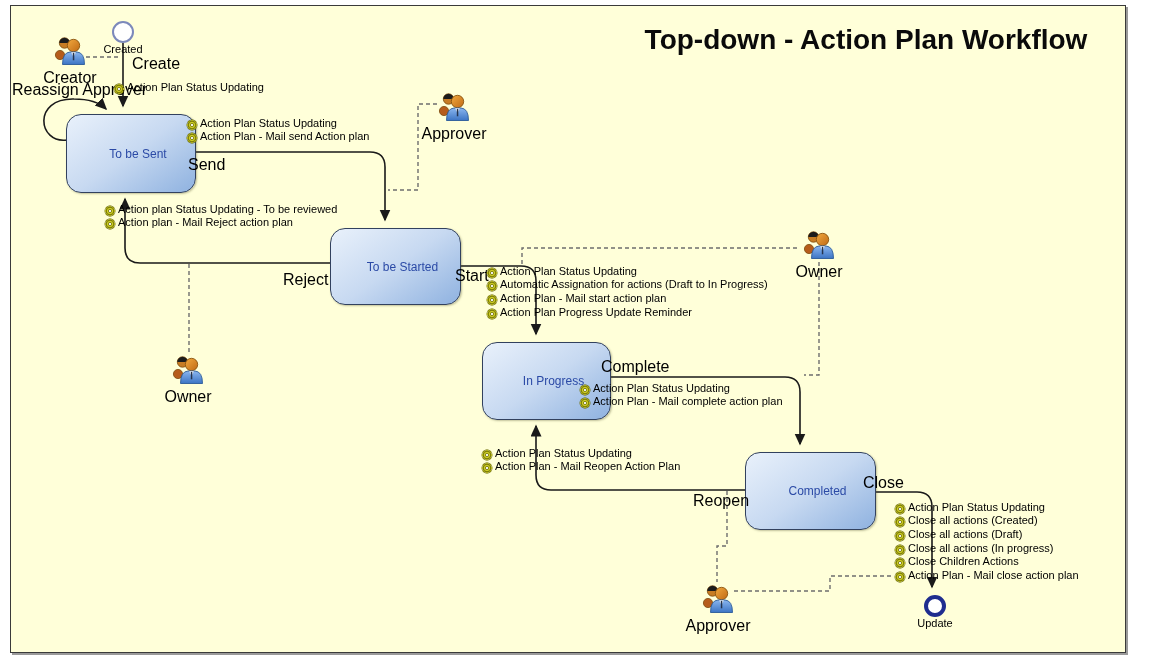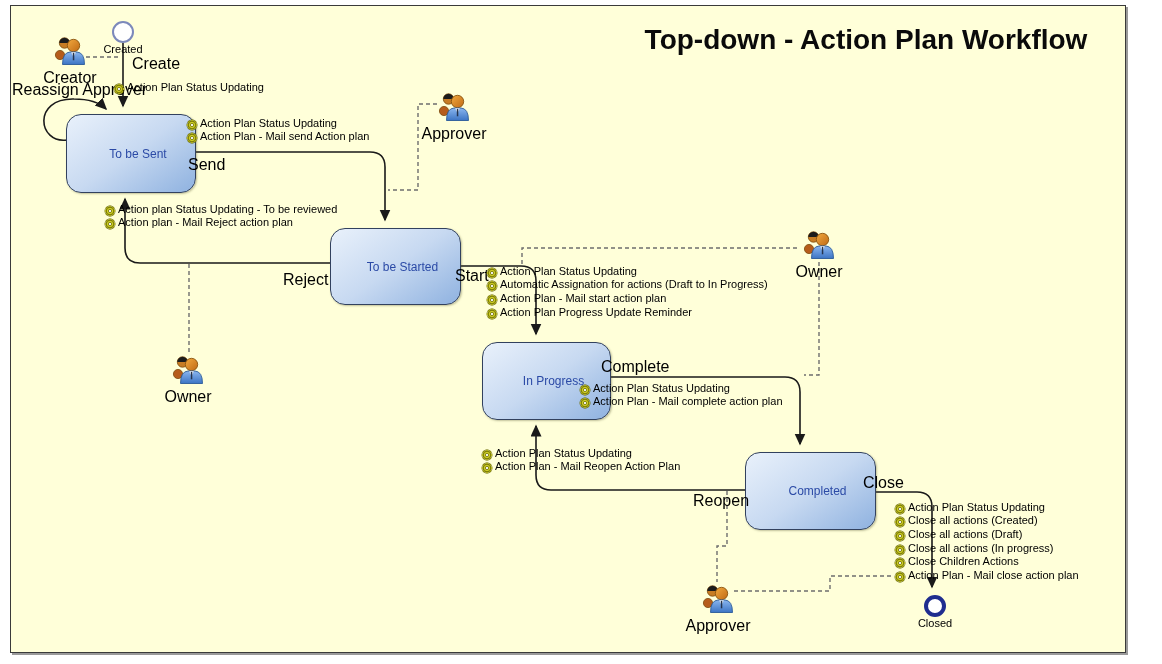--- a/index.html
+++ b/index.html
@@ -60,21 +60,21 @@
       <path d="M727,491 L727,546 L717,546 L717,582"></path>
       <path d="M734,591 L830,591 L830,576 L892,576"></path>
     </g>
   </svg>
 
   <div class="title">Top-down - Action Plan Workflow</div>
 
   <div class="event-circle" id="created-circle"></div>
   <div class="node-label" style="left:96px;top:43px;width:54px;">Created</div>
   <div class="event-circle" id="closed-circle"></div>
-  <div class="node-label" style="left:907px;top:617px;width:56px;">Closed</div>
+  <div class="node-label" style="left:907px;top:617px;width:56px;">Update</div>
 
   <div class="state" style="left:66px;top:114px;width:114px;height:77px;">
     <span class="state-label">To be Sent</span>
   </div>
   <div class="state" style="left:330px;top:228px;width:115px;height:75px;">
     <span class="state-label">To be Started</span>
   </div>
   <div class="state" style="left:482px;top:342px;width:113px;height:76px;">
     <span class="state-label">In Progress</span>
   </div>

